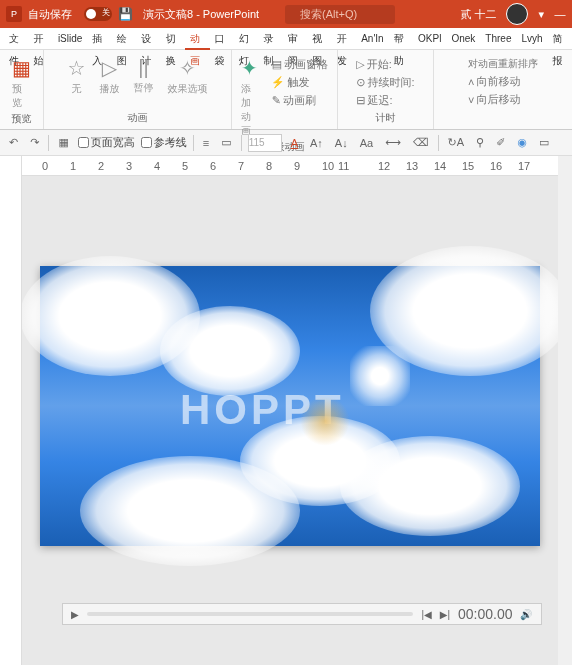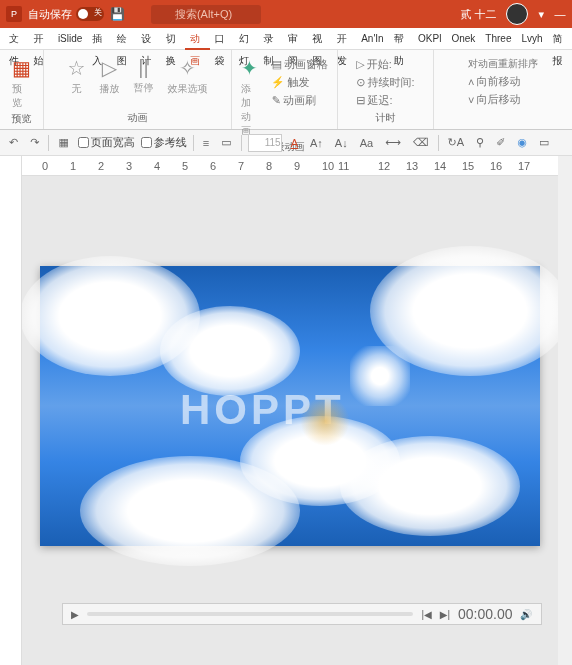--- a/index.html
+++ b/index.html
@@ -1,46 +1,46 @@
 <!DOCTYPE html>
 <html><head>
 <meta charset="utf-8">
 <style>
 *{margin:0;padding:0;box-sizing:border-box;font-family:"Microsoft YaHei",sans-serif;font-size:11px;}
 body{width:572px;height:665px;background:#fff;overflow:hidden;position:relative;}
 .titlebar{height:28px;background:#d04524;display:flex;align-items:center;color:#fff;padding:0 6px;gap:6px;}
 .tb-icon{width:16px;height:16px;background:#b03014;border-radius:2px;display:flex;align-items:center;justify-content:center;font-size:9px;}
-.autosave{display:flex;align-items:center;gap:4px;font-size:10px;}
+.autosave{display:flex;align-items:center;gap:12px;font-size:10px;}
 .toggle{width:28px;height:14px;background:#a02f10;border-radius:7px;position:relative;}
 .toggle::after{content:"关";position:absolute;right:2px;top:0;font-size:8px;color:#fff;}
 .toggle::before{content:"";width:10px;height:10px;background:#fff;border-radius:50%;position:absolute;left:2px;top:2px;}
 .save-i{font-size:12px;}
 .docname{font-size:11px;margin-left:4px;}
-.searchbox{background:#b53b1f;border-radius:3px;padding:2px 24px;margin-left:20px;font-size:10px;color:#f0c0b0;width:110px;}
+.searchbox{background:#b53b1f;border-radius:3px;padding:2px 15px;margin-left:20px;font-size:10px;color:#f0c0b0;width:110px;}
 .tb-right{margin-left:auto;display:flex;align-items:center;gap:10px;}
 .avatar{width:22px;height:22px;border-radius:50%;background:#333;border:1px solid #fff;}
 .winbtn{width:12px;height:12px;display:flex;align-items:center;justify-content:center;}
 .tabs{height:22px;background:#fff;display:flex;align-items:center;border-bottom:1px solid #ddd;padding-left:4px;}
 .tab{padding:0 5px;font-size:10px;color:#333;cursor:pointer;height:22px;line-height:22px;}
 .tab.active{border-bottom:2px solid #d04524;color:#d04524;}
 .ribbon{height:80px;background:#fafafa;border-bottom:1px solid #ccc;display:flex;}
 .rgroup{border-right:1px solid #e0e0e0;padding:4px 8px;display:flex;flex-direction:column;align-items:center;justify-content:space-between;}
 .rgroup-label{font-size:10px;color:#666;margin-top:auto;}
 .rbtn-big{display:flex;flex-direction:column;align-items:center;gap:2px;color:#999;padding:2px 6px;}
 .rbtn-big .ricon{font-size:20px;}
 .rbtn-big .rtext{font-size:10px;}
 .rbtn-row{display:flex;gap:2px;}
 .rsmall{font-size:10px;color:#777;padding:1px 2px;display:flex;align-items:center;gap:2px;white-space:nowrap;}
 .rcol{display:flex;flex-direction:column;gap:1px;align-items:flex-start;padding:2px 4px;}
 .toolbar2{height:26px;background:#f5f5f5;border-bottom:1px solid #ddd;display:flex;align-items:center;gap:6px;padding:0 6px;}
 .t2btn{color:#666;font-size:11px;padding:0 3px;}
 .t2sep{width:1px;height:16px;background:#ccc;}
 .chk{display:flex;align-items:center;gap:2px;font-size:10px;color:#444;}
 .chk input{width:11px;height:11px;}
-.numbox{width:34px;height:18px;border:1px solid #ccc;background:#fff;font-size:10px;text-align:right;color:#aaa;}
+.numbox{width:34px;height:18px;border:1px solid #ccc;background:#fff;font-size:10px;text-align:left;color:#aaa;}
 .editor{position:relative;height:509px;background:#f0f0f0;display:flex;}
 .vruler{width:22px;background:#fff;border-right:1px solid #ddd;position:relative;}
 .hruler-row{height:20px;display:flex;}
 .hruler{flex:1;background:#fff;border-bottom:1px solid #ddd;position:relative;font-size:8px;color:#666;}
 .hruler span{position:absolute;top:4px;}
 .canvas-area{flex:1;display:flex;flex-direction:column;}
 .canvas-scroll{flex:1;background:#e8e8e8;position:relative;overflow:hidden;}
 .slide{position:absolute;left:18px;top:90px;width:500px;height:280px;background:linear-gradient(180deg,#1a5fb4 0%,#3584e4 30%,#62a0ea 50%,#3584e4 70%,#1a5fb4 100%);box-shadow:0 2px 8px rgba(0,0,0,0.3);}
 .cloud{position:absolute;background:radial-gradient(ellipse,#fff 40%,rgba(255,255,255,0.8) 60%,transparent 80%);border-radius:50%;}
 .sun{position:absolute;left:310px;top:80px;width:60px;height:60px;background:radial-gradient(circle,#fff 20%,rgba(255,255,255,0.6) 50%,transparent 80%);}
@@ -57,20 +57,21 @@
 </head>
 <body>
 
 <div class="titlebar">
   <div class="tb-icon">P</div>
   <div class="autosave">
     <span>自动保存</span>
     <div class="toggle"></div>
   </div>
   <span class="save-i">💾</span>
+  <span class="docname">演示文稿8 - PowerPoint</span>
   <div class="searchbox" placeholder="搜索(Alt+Q)"><span>搜索(Alt+Q)</span></div>
   <div class="tb-right">
     <span>贰 十二</span>
     <div class="avatar"></div>
     <span>▾</span>
     <div class="winbtn">—</div>
   </div>
 </div>
 
 <div class="tabs">

